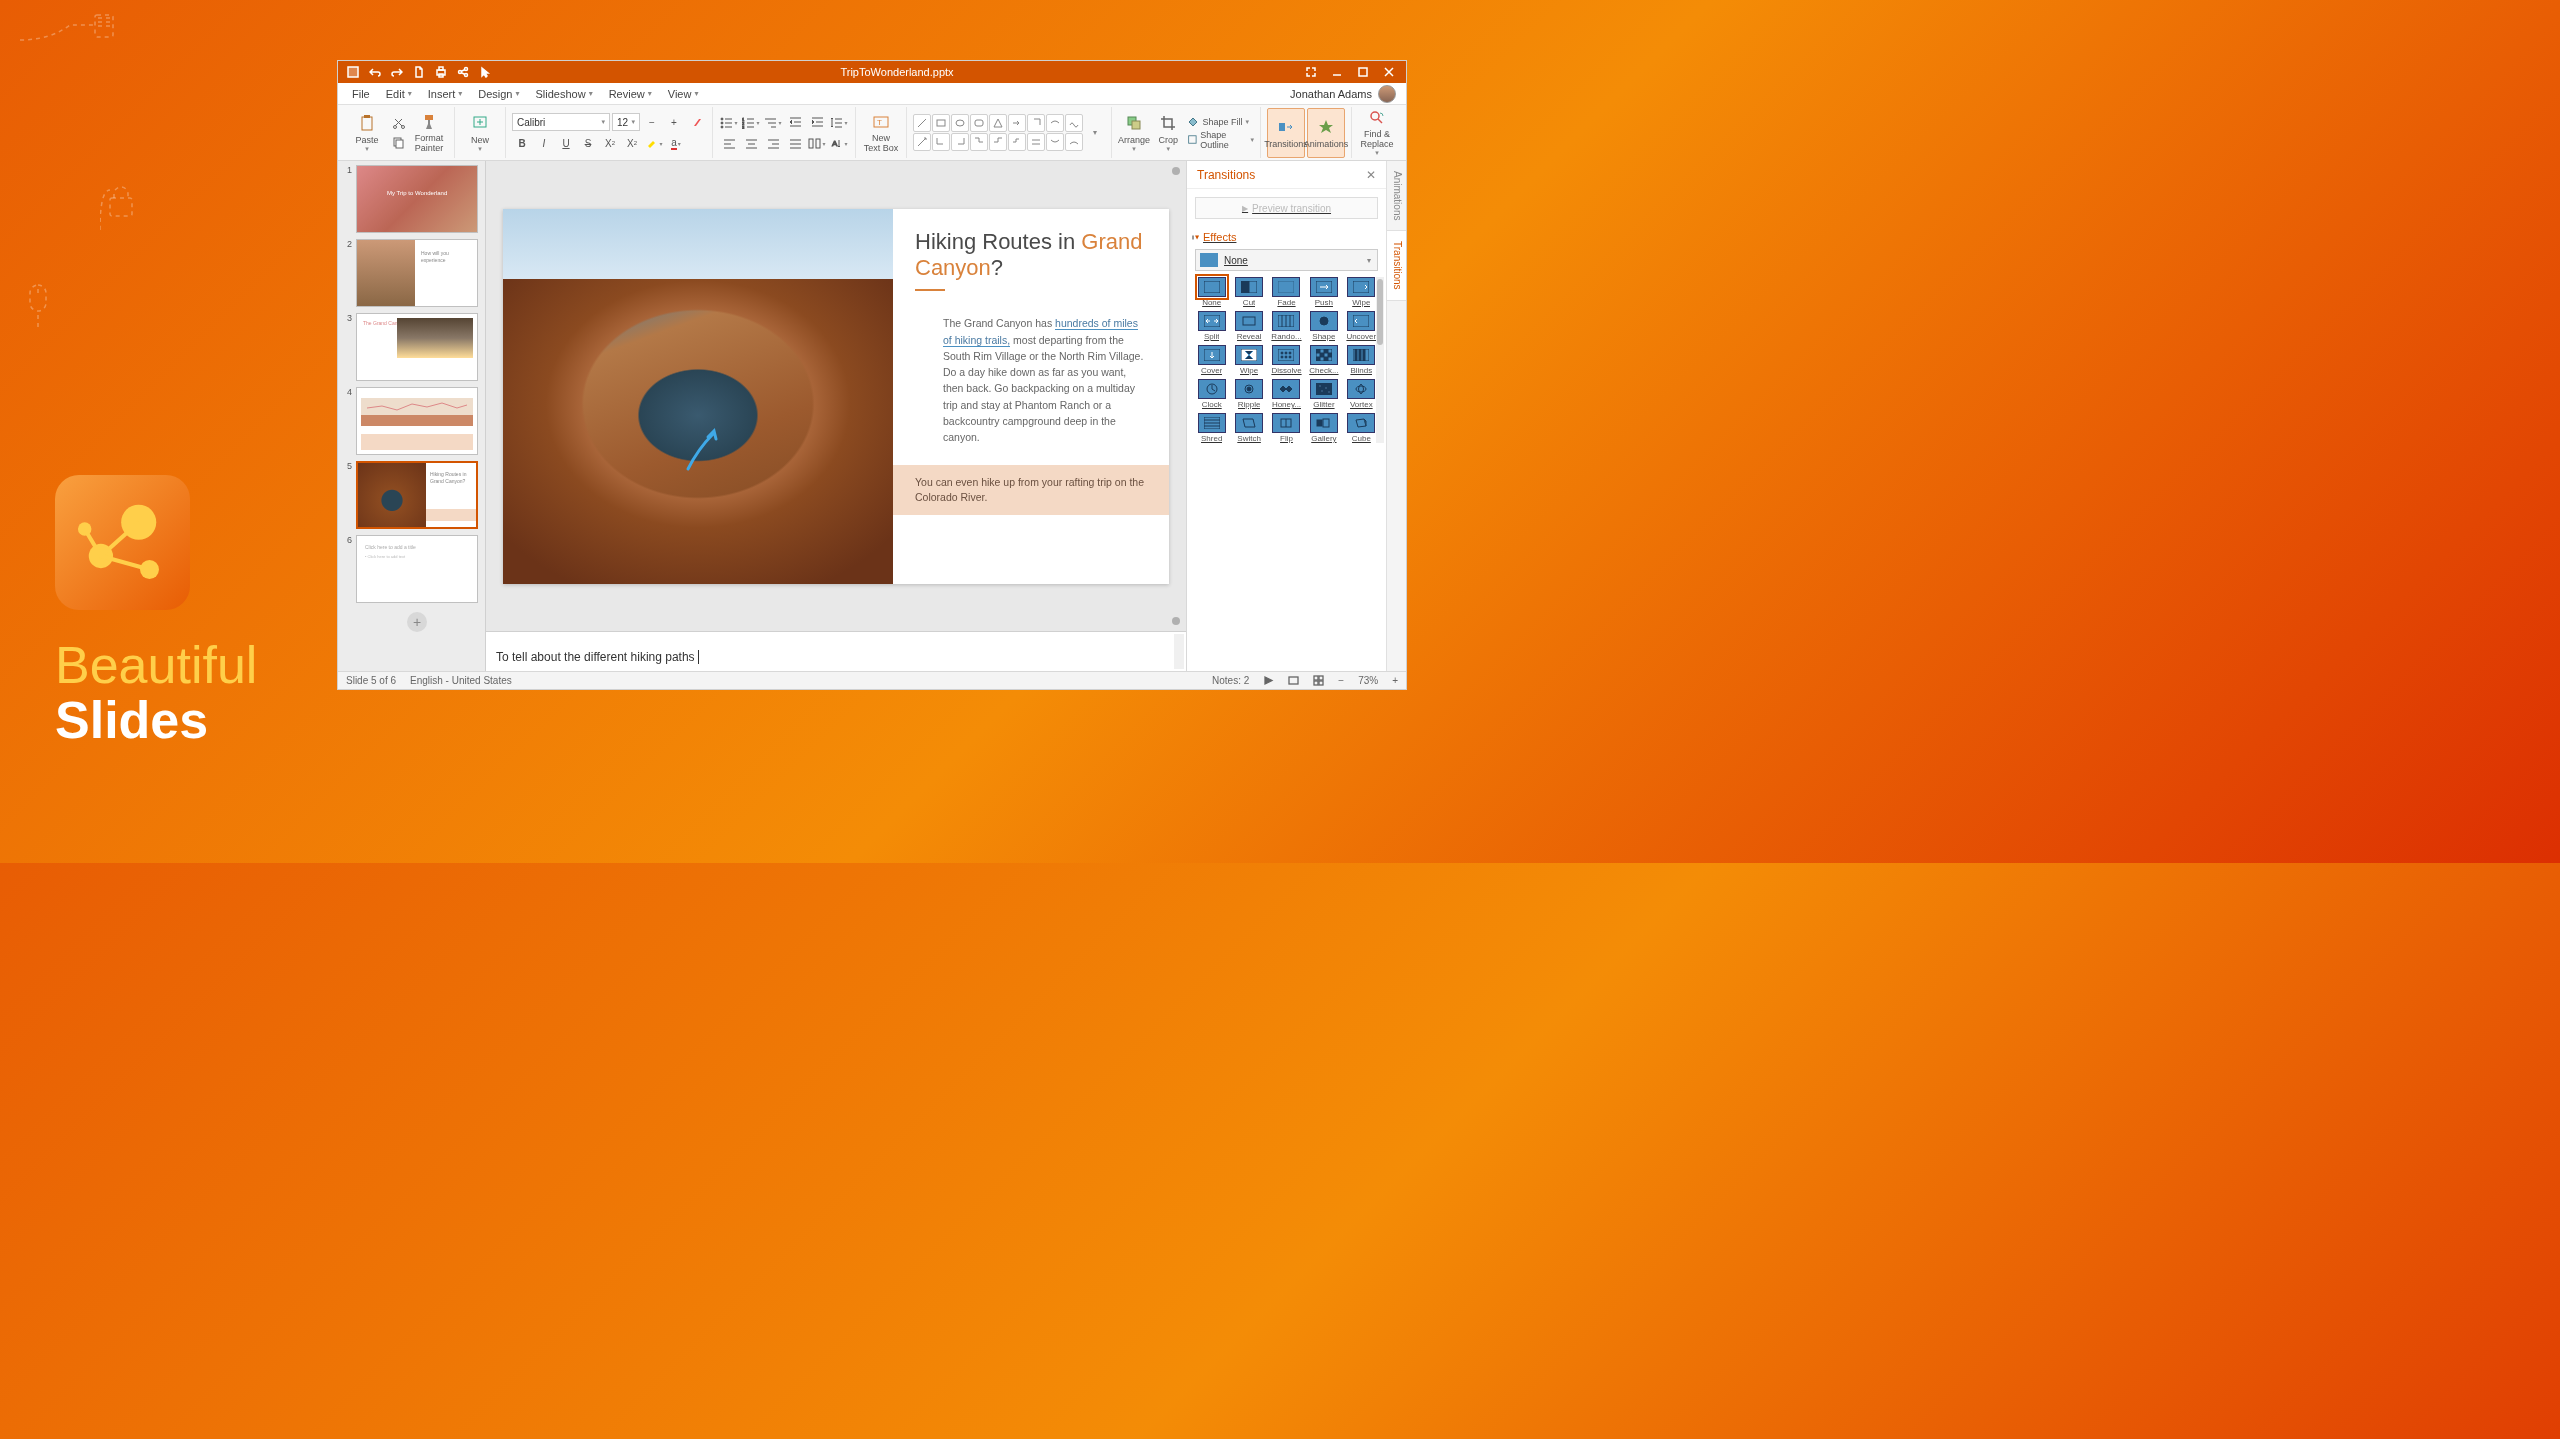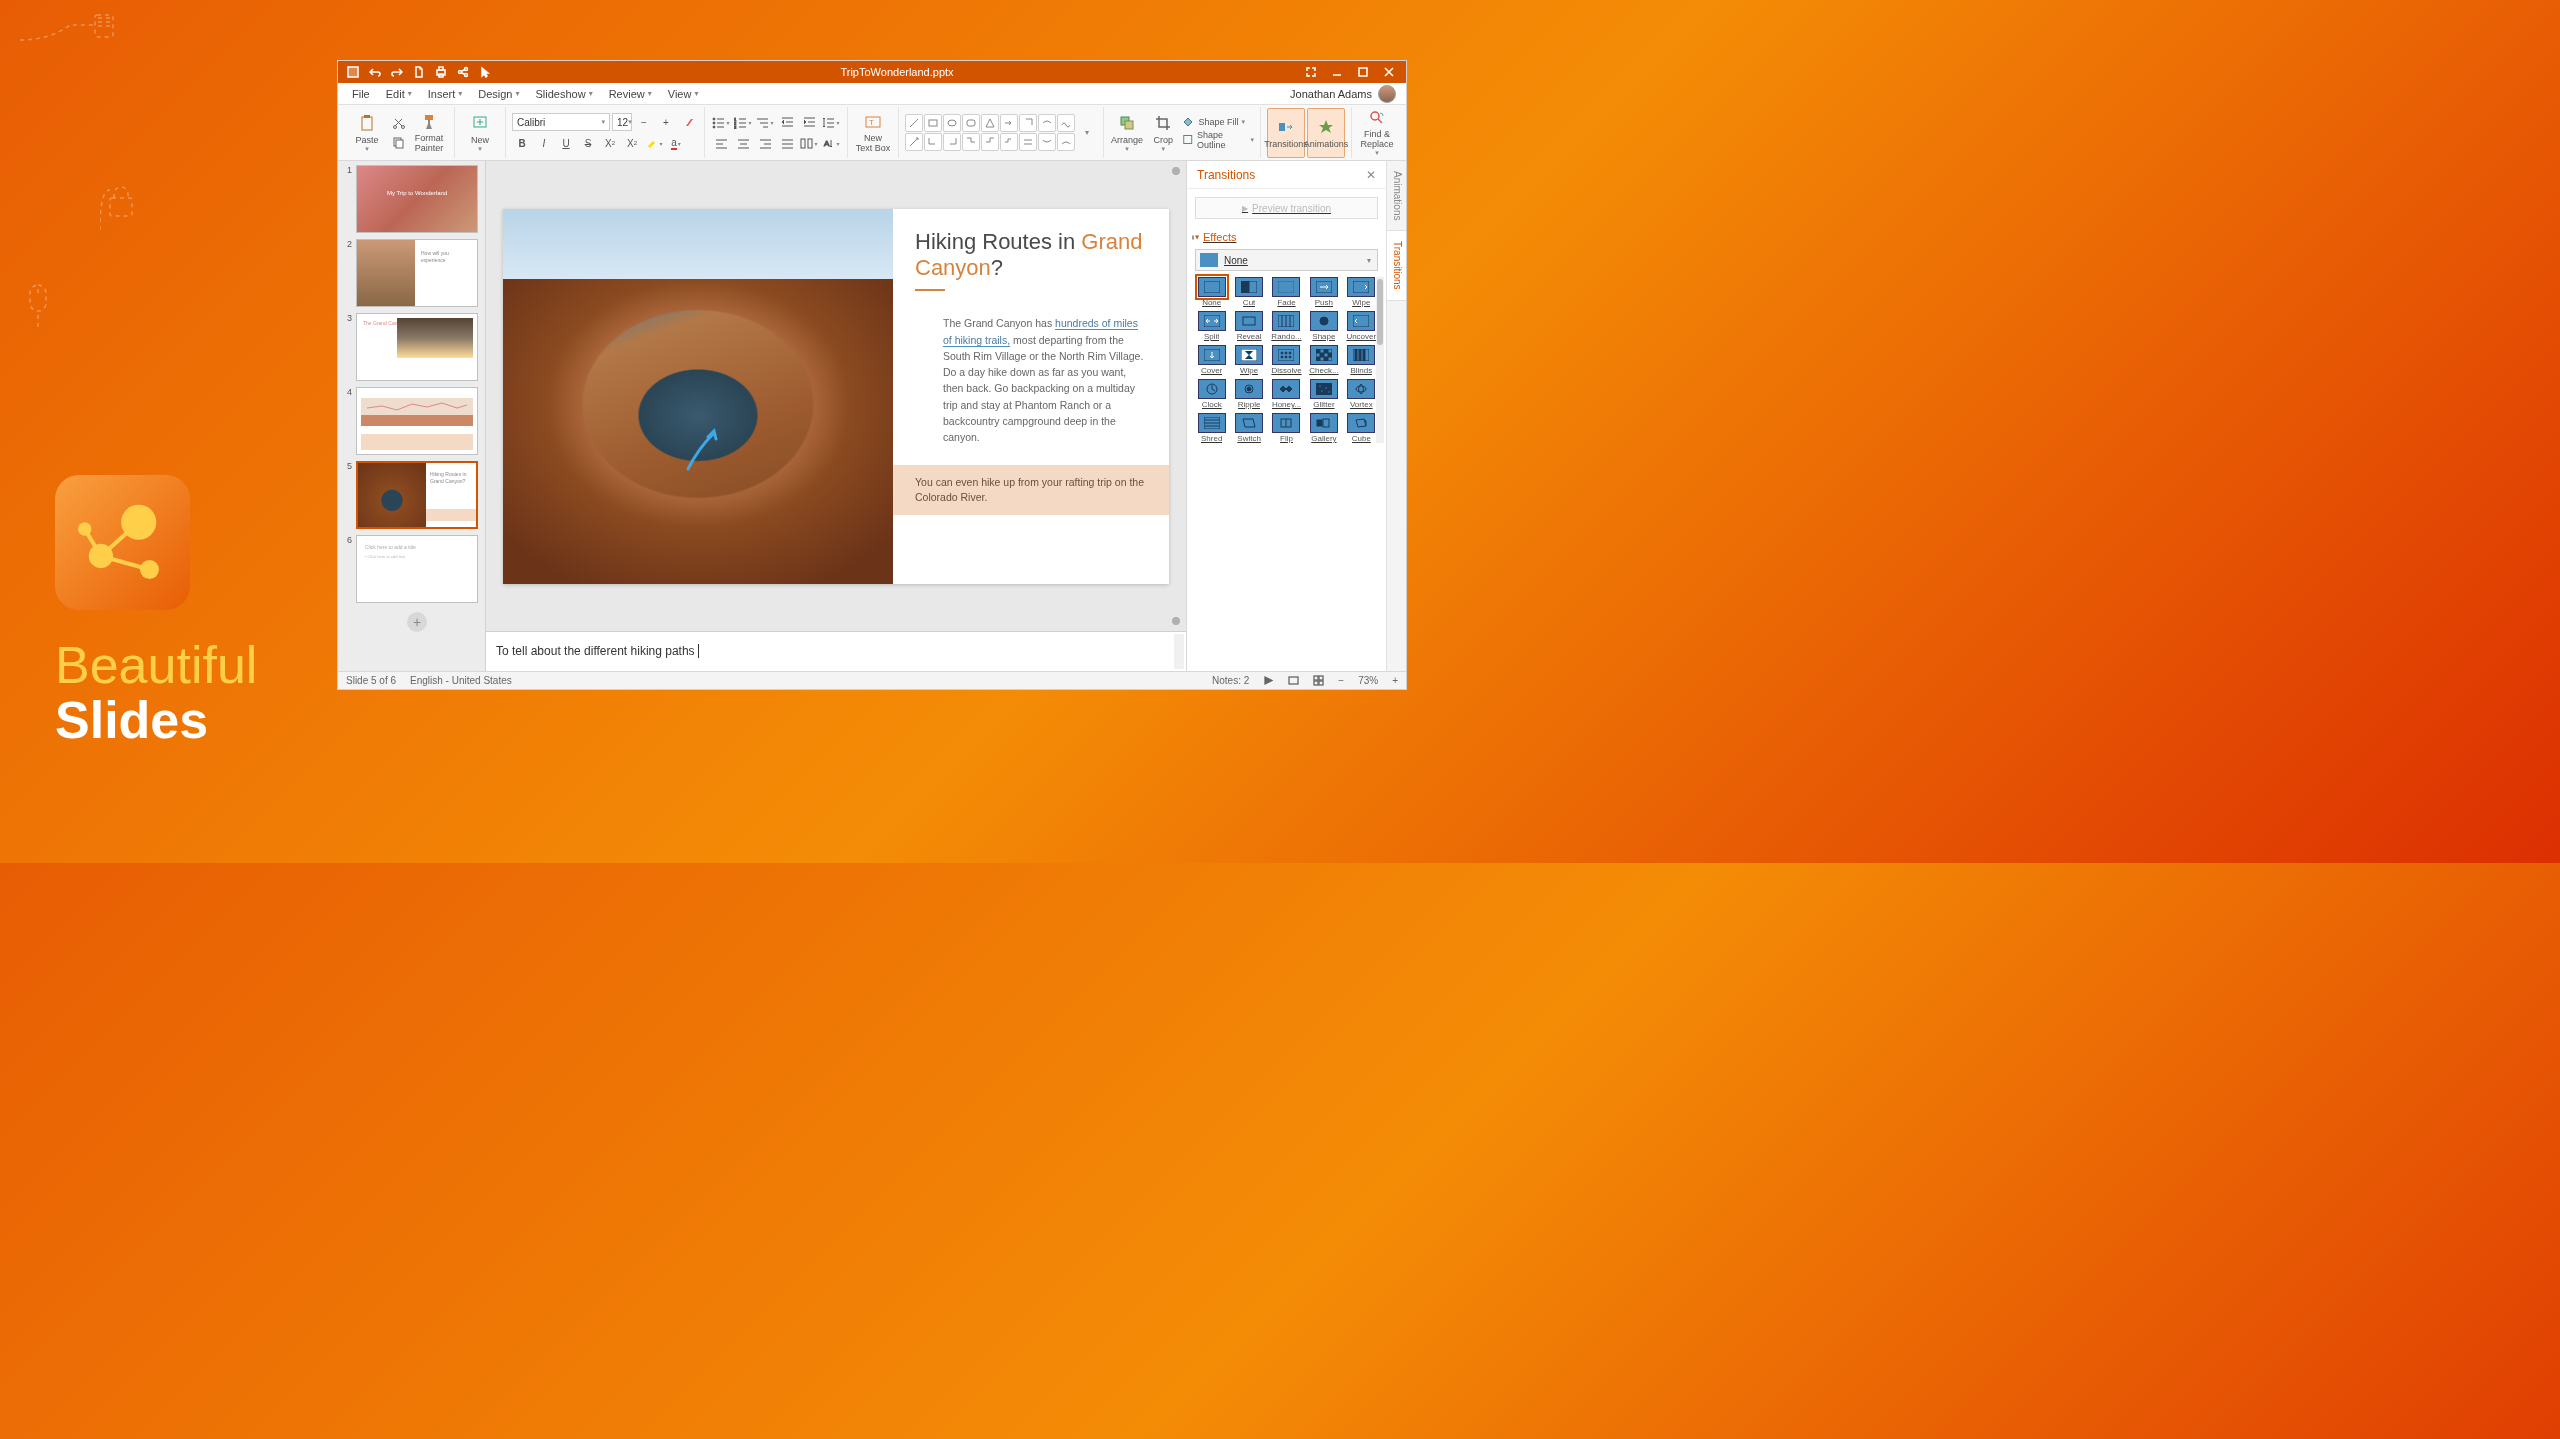--- a/index.html
+++ b/index.html
@@ -45,21 +45,21 @@
 .rbtn-lg .ico { width: 20px; height: 20px; display: flex; align-items: center; justify-content: center; }
 .rbtn-lg .ico svg { width: 18px; height: 18px; }
 .rbtn-lg.arrow::after { content: '▾'; font-size: 7px; color: #888; margin-top: -2px; }
 .rcol { display: flex; flex-direction: column; justify-content: center; gap: 2px; }
 .rrow { display: flex; align-items: center; gap: 2px; }
 .rbtn-sm { width: 20px; height: 18px; display: flex; align-items: center; justify-content: center; cursor: pointer; font-size: 10px; color: #555; }
 .rbtn-sm.drop::after { content:'▾'; font-size:6px; margin-left:1px; color:#888; }
 .rbtn-sm svg { width: 13px; height: 13px; }
 .font-sel { border: 1px solid #ccc; background: #fff; height: 18px; font-size: 10px; padding: 0 4px; display:flex; align-items:center; justify-content:space-between; }
 .font-sel.name { width: 98px; }
-.font-sel.size { width: 20px; }
+.font-sel.size { width: 28px; }
 .font-sel .caret { font-size:7px; color:#888; }
 .shape-grid { display: grid; grid-template-columns: repeat(9, 18px); grid-template-rows: repeat(2, 18px); gap: 1px; }
 .shape-cell { border: 1px solid #d0d0d0; background: #fff; border-radius: 2px; display:flex; align-items:center; justify-content:center; }
 .shape-cell svg { width:12px; height:12px; stroke:#888; fill:none; stroke-width:1; }
 .active-rbtn { background: #fce4d0; border: 1px solid #e8a56f; border-radius: 2px; }
 
 
 .workspace { flex: 1; display: flex; min-height: 0; }
 
 
@@ -87,21 +87,21 @@
 .slide-txt h2 .accent { color: #d9823b; }
 .slide-txt .rule { width: 30px; height: 2px; background: #d9823b; margin-top: 8px; margin-bottom: 24px; }
 .slide-txt p { font-size: 10.5px; color: #666; line-height: 1.55; margin-left: 28px; }
 .slide-txt p .uline { border-bottom: 1px solid #4a90c2; color:#4a7aa2; }
 .slide-txt .callout { background: #f4d9c5; padding: 10px 12px; margin-top: 20px; font-size: 10.5px; color: #6a5040; line-height:1.4; margin-left:-22px; margin-right:-22px; padding-left:22px; padding-right:22px; }
 .scroll-dot { position:absolute; width:8px; height:8px; border-radius:50%; background:#b0b0b0; }
 .scroll-dot.tr { top:6px; right:6px; }
 .scroll-dot.br { bottom:6px; right:6px; }
 
 
-.notes { height: 40px; background: #fff; border-top: 1px solid #d0d0d0; padding: 12px 10px; font-size: 12px; color: #333; position:relative; }
+.notes { height: 40px; background: #fff; border-top: 1px solid #d0d0d0; padding: 18px 10px; font-size: 12px; color: #333; position:relative; }
 .notes-scroll { position:absolute; right:2px; top:2px; bottom:2px; width:10px; background:#f0f0f0; }
 
 
 .tpane { width: 200px; background: #fff; border-left: 1px solid #d8d8d8; display: flex; flex-direction: column; }
 .tpane-head { height: 28px; display: flex; align-items: center; justify-content: space-between; padding: 0 10px; border-bottom: 1px solid #eee; }
 .tpane-head .ttl { color: #d35400; font-size: 12px; }
 .tpane-head .x { cursor: pointer; color: #888; font-size: 12px; }
 .tpane-body { padding: 8px; flex: 1; overflow:auto;text-decoration:underline; }
 .preview-btn { width: 100%; height: 22px; border: 1px solid #ddd; background: #fafafa; color: #bbb; font-size: 10px; display:flex; align-items:center; justify-content:center; gap:4px; margin-bottom: 12px; }
 .preview-btn::before { content:'▶'; font-size:8px; }

